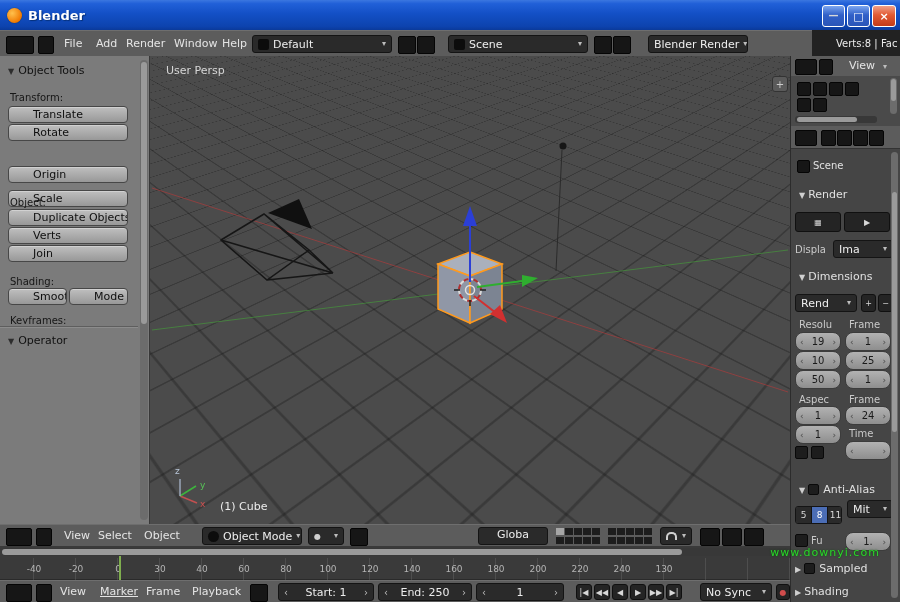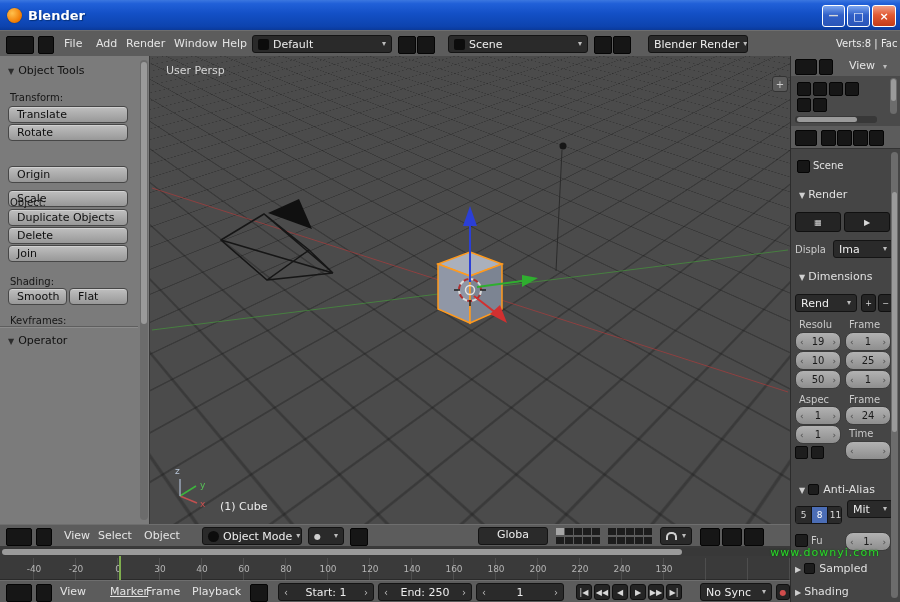--- a/index.html
+++ b/index.html
@@ -30,21 +30,21 @@
   .stp{color:#bdbdbd;font-size:10px;}
   .dk{position:absolute;background:#242424;border:1px solid #101010;border-radius:3px;color:#d8d8d8;
     display:flex;align-items:center;justify-content:center;font-size:8px;box-sizing:border-box;}
   
   .shelf{left:0;top:56px;width:150px;height:468px;background:#7b7b7b;border-right:1px solid #383838;box-sizing:border-box;}
   .ptitle{position:absolute;color:#111;font-size:11px;}
   .ptitle .tri{font-size:8px;color:#2d2d2d;margin-right:4px;}
   .lbl{position:absolute;color:#161616;font-size:10px;}
   .sb{position:absolute;left:8px;width:120px;height:17px;background:linear-gradient(#bfbfbf,#989898);
     border:1px solid #474747;border-radius:4px;color:#0f0f0f;display:flex;align-items:center;
-    padding:0 8px;box-sizing:border-box;box-shadow:inset 0 1px rgba(255,255,255,.3);font-size:11px;white-space:nowrap;overflow:hidden;}
+    padding:0 24px;box-sizing:border-box;box-shadow:inset 0 1px rgba(255,255,255,.3);font-size:11px;white-space:nowrap;overflow:hidden;}
   .vsb{position:absolute;background:#6c6c6c;border-radius:4px;}
   .vsb i{position:absolute;left:1px;right:1px;background:#9a9a9a;border-radius:4px;display:block;}
   .hsb{position:absolute;background:#383838;border-radius:3px;}
   .hsb i{position:absolute;top:1px;bottom:1px;background:#9a9a9a;border-radius:3px;display:block;}
   
   .viewport{left:150px;top:56px;width:640px;height:468px;background:#4b4b4b;overflow:hidden;
     perspective:650px;perspective-origin:50% 30%;}
   .vp-floor{position:absolute;left:50%;top:50%;width:2200px;height:2200px;margin-left:-1100px;margin-top:-1100px;
     transform:rotateX(62deg) rotateZ(45deg);z-index:1;
     background-image:
@@ -102,21 +102,21 @@
         </span>
       <span class="wbtn">
           <span>□</span>
         </span>
       <span class="wbtn close">
           <span>×</span>
         </span>
     </span>
   </div>
 
-  <div class="A hdr" style="left:0;top:30px;width:900px;height:26px;">
+  <div class="A hdr" style="left:0;top:30px;width:812px;height:26px;">
     <span class="ib" style="left:6px;top:5px;width:26px;height:16px;"></span>
     <span class="ib" style="left:38px;top:5px;width:14px;height:16px;"></span>
     <span class="mnu" style="left:64px;">File</span>
     <span class="mnu" style="left:96px;">Add</span>
     <span class="mnu" style="left:126px;">Render</span>
     <span class="mnu" style="left:174px;">Window</span>
     <span class="mnu" style="left:222px;">Help</span>
     <span class="cmb" style="left:252px;width:140px;">
       <span class="ic"></span>
       <span>Default</span>
@@ -140,25 +140,25 @@
 
   <div class="A shelf">
     <span class="ptitle" style="left:8px;top:8px;"><span class="tri">▼</span><span>Object Tools</span></span>
     <span class="lbl" style="left:10px;top:36px;">Transform:</span>
     <span class="sb" style="top:50px;">Translate</span>
     <span class="sb" style="top:68px;">Rotate</span>
     <span class="sb" style="top:86px;margin-top:48px;">Scale</span>
     <span class="sb" style="top:110px;">Origin</span>
     <span class="lbl" style="left:10px;top:141px;">Object:</span>
     <span class="sb" style="top:153px;">Duplicate Objects</span>
-    <span class="sb" style="top:171px;">Delete</span>
+    <span class="sb" style="top:171px;">Verts</span>
     <span class="sb" style="top:189px;">Join</span>
     <span class="lbl" style="left:10px;top:220px;">Shading:</span>
     <span class="sb" style="top:232px;width:59px;">Smooth</span>
-    <span class="sb" style="top:232px;left:69px;width:59px;">Flat</span>
+    <span class="sb" style="top:232px;left:69px;width:59px;">Mode</span>
     <div class="A" style="left:10px;top:258px;height:10px;overflow:hidden;">
       <span class="lbl" style="position:static;">Keyframes:</span>
     </div>
     <div class="A" style="left:0;top:270px;width:138px;height:1px;background:#5e5e5e;border-bottom:1px solid #8c8c8c;"></div>
     <span class="ptitle" style="left:8px;top:278px;"><span class="tri">▼</span><span>Operator</span></span>
     <span class="vsb" style="left:140px;top:4px;width:8px;height:460px;">
         <i style="top:2px;height:262px;"></i>
       </span>
   </div>
 
@@ -437,21 +437,21 @@
       <span class="tick" style="left:622px;">240</span>
       <span class="tick" style="left:664px;">130</span>
     </div>
     <span class="playhead" style="left:119px;"></span>
   </div>
 
   <div class="A hdr tlh">
     <span class="ib" style="left:6px;top:3px;width:24px;height:16px;"></span>
     <span class="ib" style="left:36px;top:3px;width:14px;height:16px;"></span>
     <span class="mnu" style="left:60px;top:4px;">View</span>
-    <span class="mnu" style="left:110px;top:4px;text-decoration:underline;">Marker</span>
+    <span class="mnu" style="left:100px;top:4px;text-decoration:underline;">Marker</span>
     <span class="mnu" style="left:146px;top:4px;">Frame</span>
     <span class="mnu" style="left:192px;top:4px;">Playback</span>
     <span class="ib" style="left:250px;top:3px;width:16px;height:16px;"></span>
     <span class="cmb" style="left:278px;top:2px;width:96px;justify-content:space-between;">
       <span class="stp">‹</span>
       <span>Start: 1</span>
       <span class="stp">›</span>
     </span>
     <span class="cmb" style="left:378px;top:2px;width:94px;justify-content:space-between;">
       <span class="stp">‹</span>

